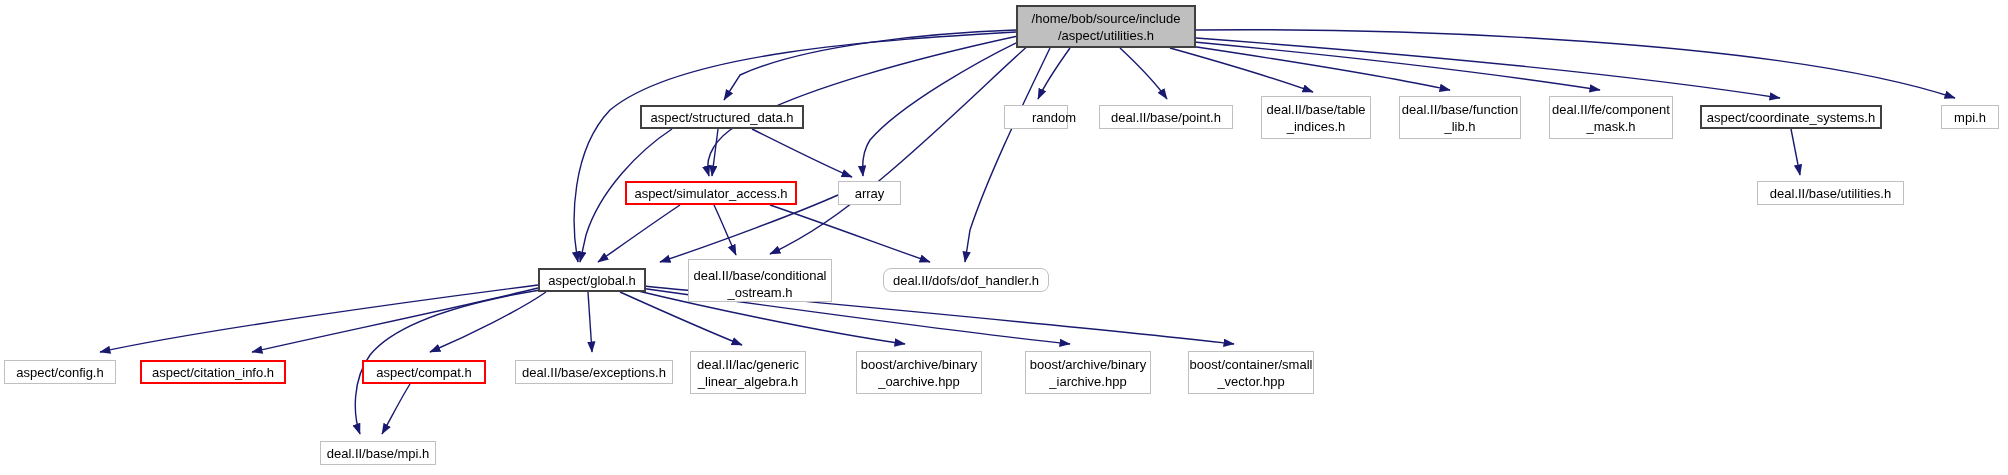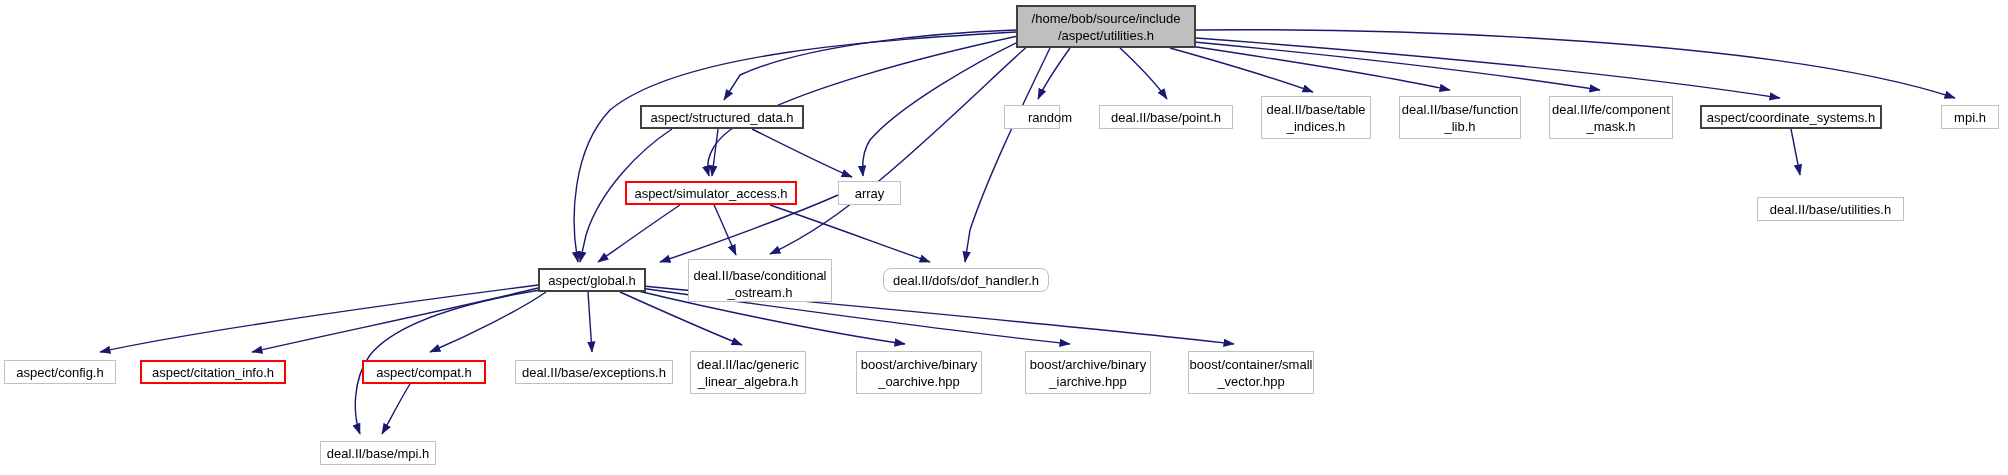--- a/index.html
+++ b/index.html
@@ -95,33 +95,33 @@
         <path d="M640,288 C740,302 940,330 1070,344" fill="none" stroke="#191970" stroke-width="1.4" marker-end="url(#arrow)"></path>
         <path d="M644,286 C760,298 1040,322 1234,344" fill="none" stroke="#191970" stroke-width="1.4" marker-end="url(#arrow)"></path>
         <path d="M540,290 C480,300 400,318 370,355 C352,380 353,415 360,434" fill="none" stroke="#191970" stroke-width="1.4" marker-end="url(#arrow)"></path>
         <path d="M410,384 C400,400 390,420 382,434" fill="none" stroke="#191970" stroke-width="1.4" marker-end="url(#arrow)"></path>
       </g>
   </svg>
   <div id="nodes">
       <div class="node root" style="left: 1016px; top: 5px; width: 180px; height: 43px;"><span class="node-label">/home/bob/source/include
 /aspect/utilities.h</span></div>
       <div class="node strong" style="left: 640px; top: 105px; width: 164px; height: 24px;"><span class="node-label">aspect/structured_data.h</span></div>
-      <div class="node" style="left: 1004px; top: 105px; width: 56px; height: 24px; padding-left: 36px;"><span class="node-label">random</span></div>
+      <div class="node" style="left: 1004px; top: 105px; width: 64px; height: 24px; padding-left: 36px;"><span class="node-label">random</span></div>
       <div class="node" style="left: 1099px; top: 105px; width: 134px; height: 24px;"><span class="node-label">deal.II/base/point.h</span></div>
       <div class="node" style="left: 1261px; top: 96px; width: 110px; height: 43px;"><span class="node-label">deal.II/base/table
 _indices.h</span></div>
       <div class="node" style="left: 1399px; top: 96px; width: 122px; height: 43px;"><span class="node-label">deal.II/base/function
 _lib.h</span></div>
       <div class="node" style="left: 1549px; top: 96px; width: 124px; height: 43px;"><span class="node-label">deal.II/fe/component
 _mask.h</span></div>
       <div class="node strong" style="left: 1700px; top: 105px; width: 182px; height: 24px;"><span class="node-label">aspect/coordinate_systems.h</span></div>
       <div class="node" style="left: 1941px; top: 105px; width: 58px; height: 24px;"><span class="node-label">mpi.h</span></div>
       <div class="node red" style="left: 625px; top: 181px; width: 172px; height: 24px;"><span class="node-label">aspect/simulator_access.h</span></div>
       <div class="node" style="left: 838px; top: 181px; width: 63px; height: 24px;"><span class="node-label">array</span></div>
-      <div class="node" style="left: 1757px; top: 181px; width: 147px; height: 24px; margin-top: 16px;"><span class="node-label">deal.II/base/utilities.h</span></div>
+      <div class="node" style="left: 1757px; top: 181px; width: 147px; height: 24px;"><span class="node-label">deal.II/base/utilities.h</span></div>
       <div class="node strong" style="left: 538px; top: 268px; width: 108px; height: 24px;"><span class="node-label">aspect/global.h</span></div>
       <div class="node" style="left: 688px; top: 259px; width: 144px; height: 43px; align-items: flex-end;"><span class="node-label">deal.II/base/conditional
 _ostream.h</span></div>
       <div class="node" style="left: 883px; top: 268px; width: 166px; height: 24px; border-radius: 8px;"><span class="node-label">deal.II/dofs/dof_handler.h</span></div>
       <div class="node" style="left: 4px; top: 360px; width: 112px; height: 24px;"><span class="node-label">aspect/config.h</span></div>
       <div class="node red" style="left: 140px; top: 360px; width: 146px; height: 24px;"><span class="node-label">aspect/citation_info.h</span></div>
       <div class="node red" style="left: 362px; top: 360px; width: 124px; height: 24px;"><span class="node-label">aspect/compat.h</span></div>
       <div class="node" style="left: 515px; top: 360px; width: 158px; height: 24px;"><span class="node-label">deal.II/base/exceptions.h</span></div>
       <div class="node" style="left: 690px; top: 351px; width: 116px; height: 43px;"><span class="node-label">deal.II/lac/generic
 _linear_algebra.h</span></div>

